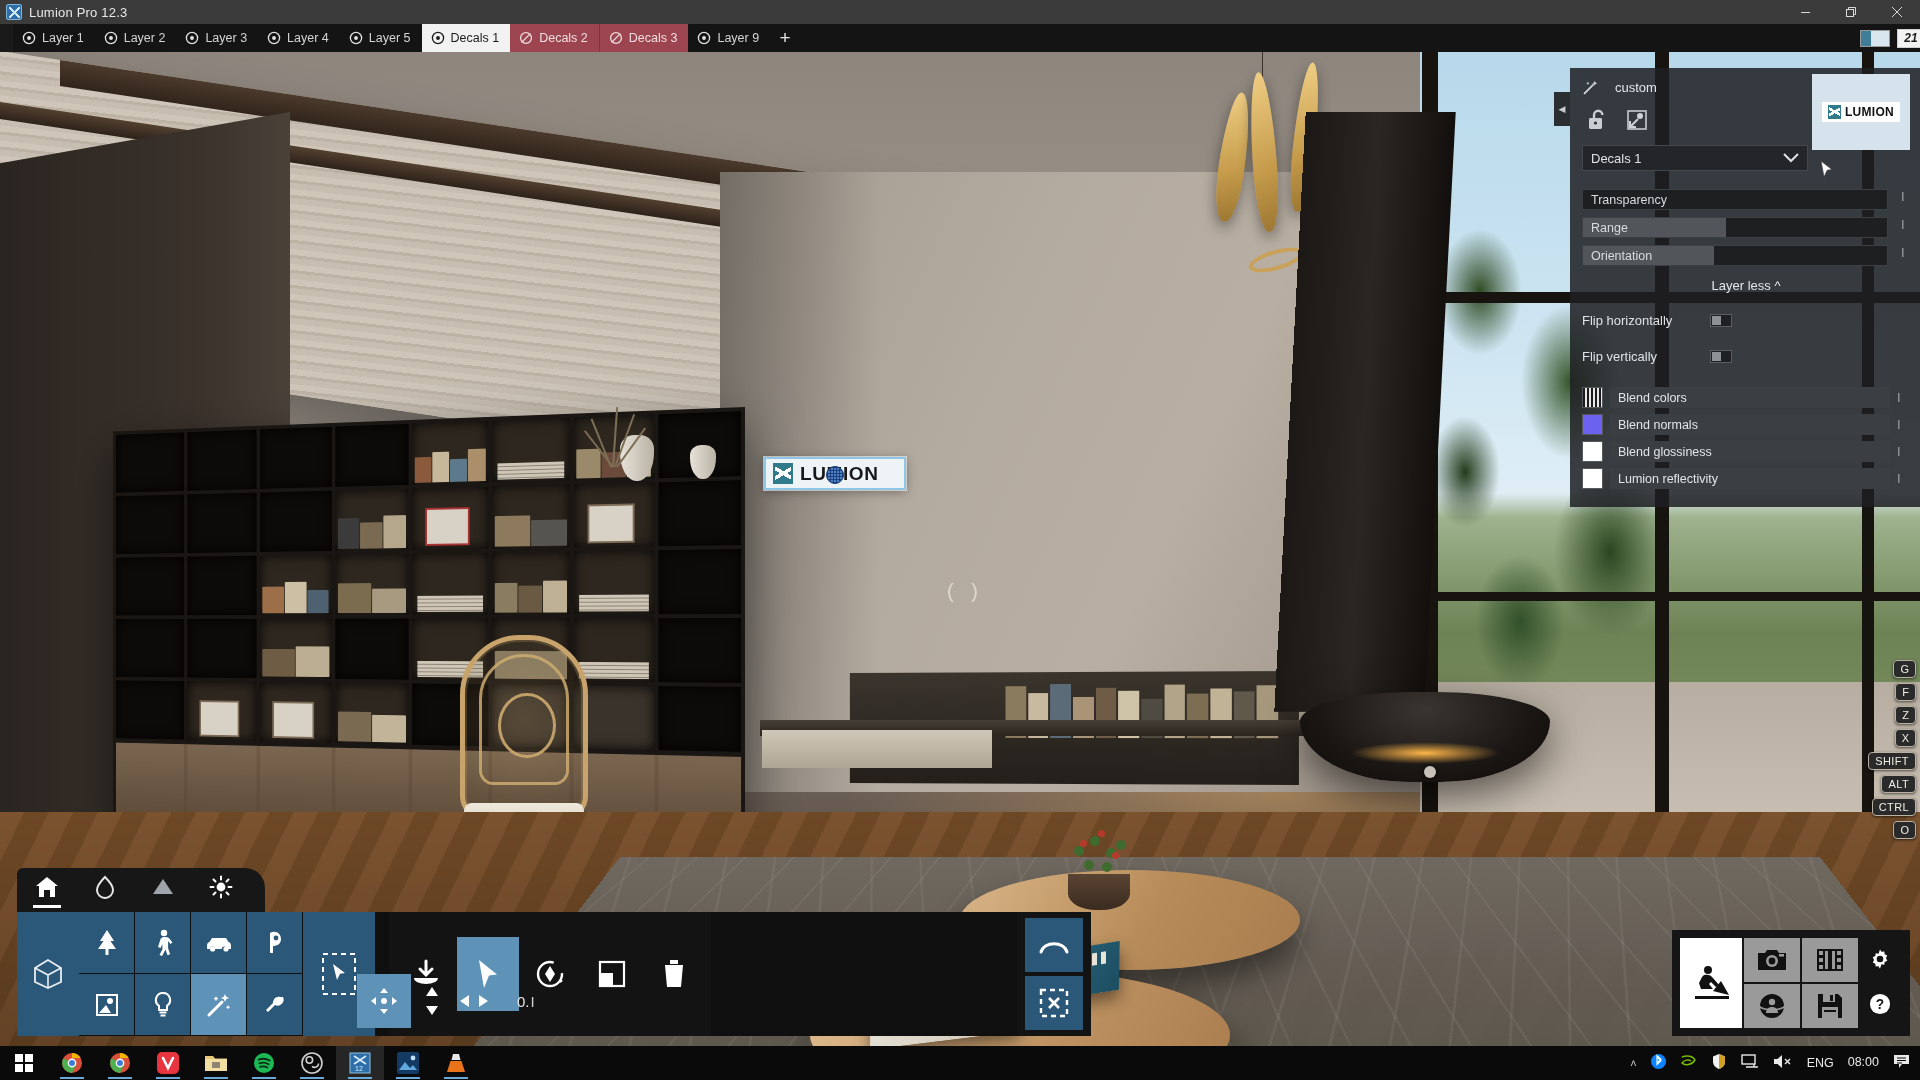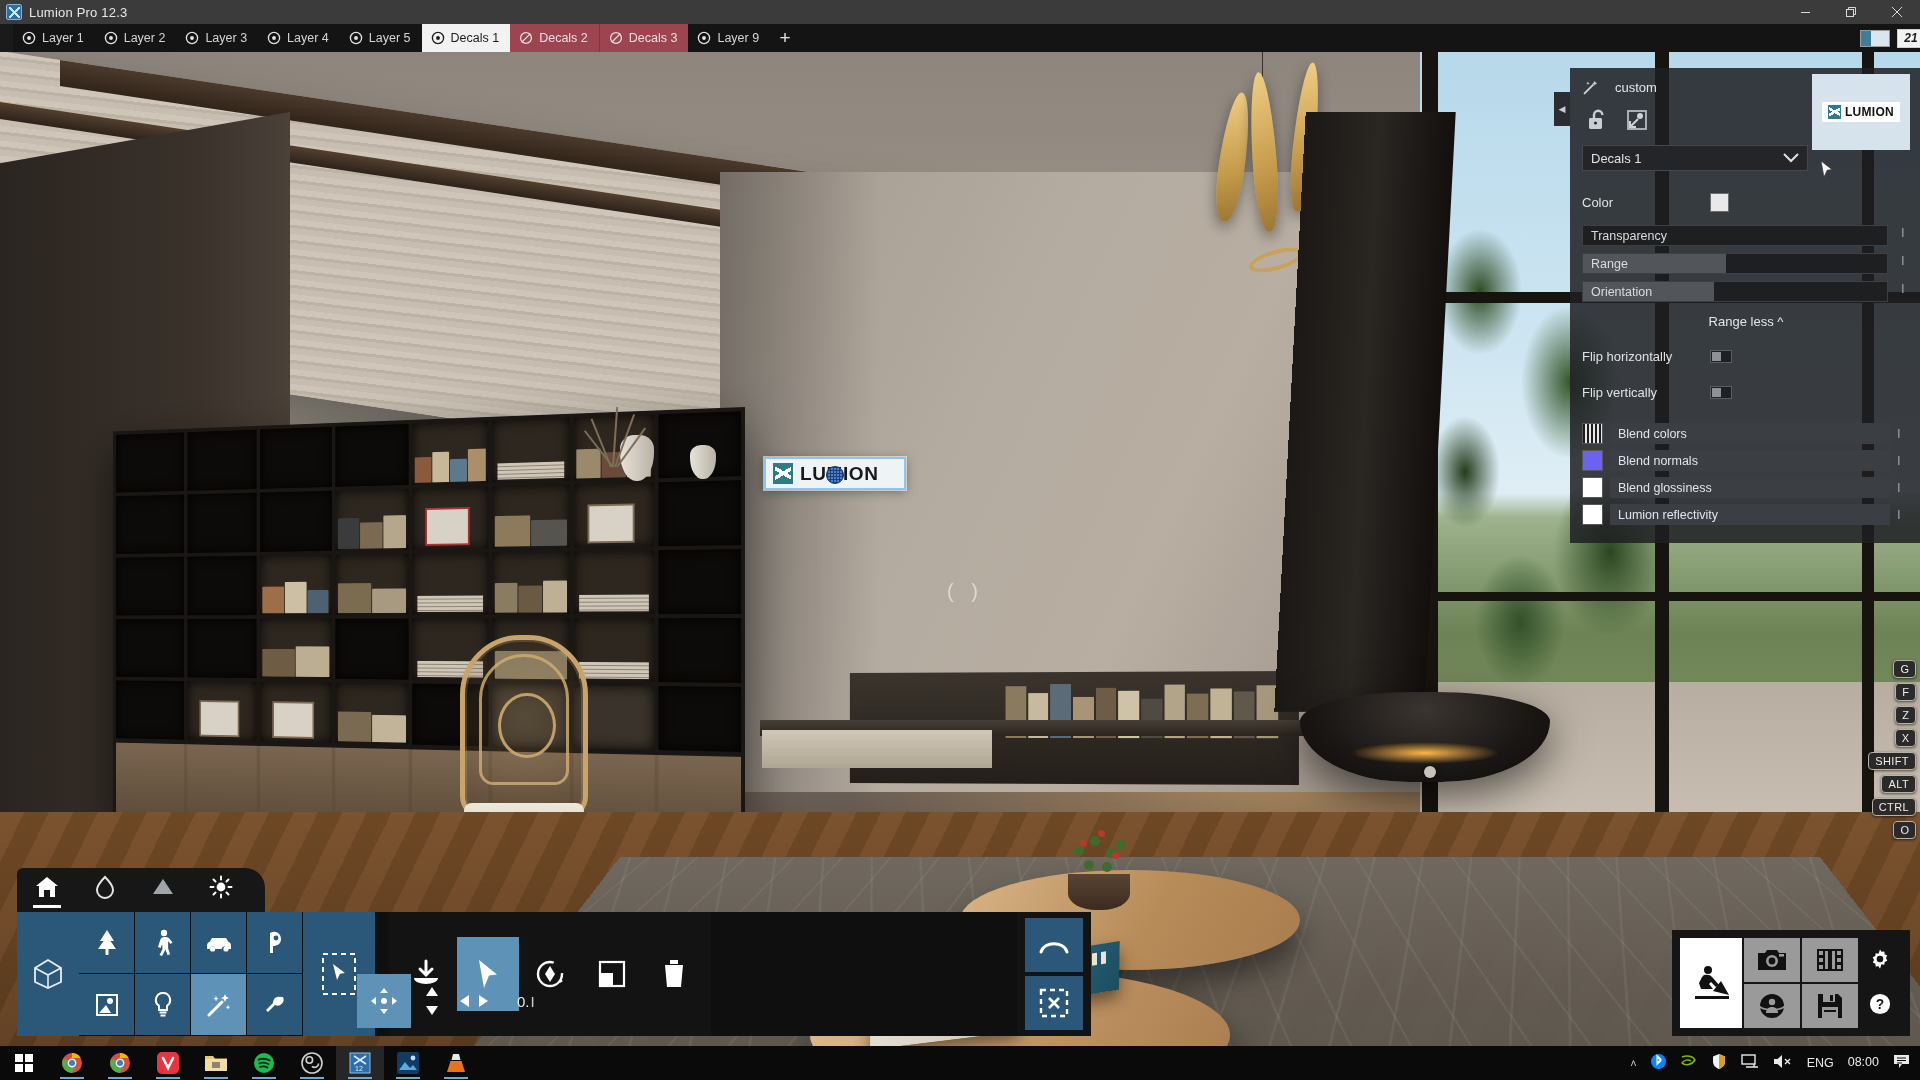--- a/index.html
+++ b/index.html
@@ -774,24 +774,20 @@
     <div class="select">
       <span>Decals 1</span>
       <svg width="16" height="10" viewBox="0 0 16 10">
         <path d="M1 1l7 7 7-7" fill="none" stroke="#dfe2e5" stroke-width="2"></path>
       </svg>
     </div>
     <svg width="14" height="18" viewBox="0 0 14 18" style="position:absolute;left:250px;top:92px;">
       <path d="M1 1l11 8.6-4.8.6L4 17z" fill="#ffffff" stroke="#3a3a3a" stroke-width=".7"></path>
     </svg>
 
-    <div class="row">
-      <span class="lbl">Color</span>
-      <span class="swatch"></span>
-    </div>
 
     <div class="slider-wrap">
       <div class="slider">
         <i class="fill" style="width:0%"></i>
         <span class="txt">Transparency</span>
       </div>
       <span class="ibeam">I</span>
     </div>
     <div class="slider-wrap">
       <div class="slider">
@@ -802,21 +798,21 @@
     </div>
     <div class="slider-wrap">
       <div class="slider">
         <i class="fill" style="width:43%"></i>
         <span class="txt">Orientation</span>
       </div>
       <span class="ibeam">I</span>
     </div>
 
     <div class="showless">
-      <span>Range less</span>
+      <span>Layer less</span>
       <span> ^</span>
     </div>
 
     <div class="row">
       <span class="lbl">Flip horizontally</span>
       <span class="toggle">
           <i></i>
         </span>
     </div>
     <div class="row">

